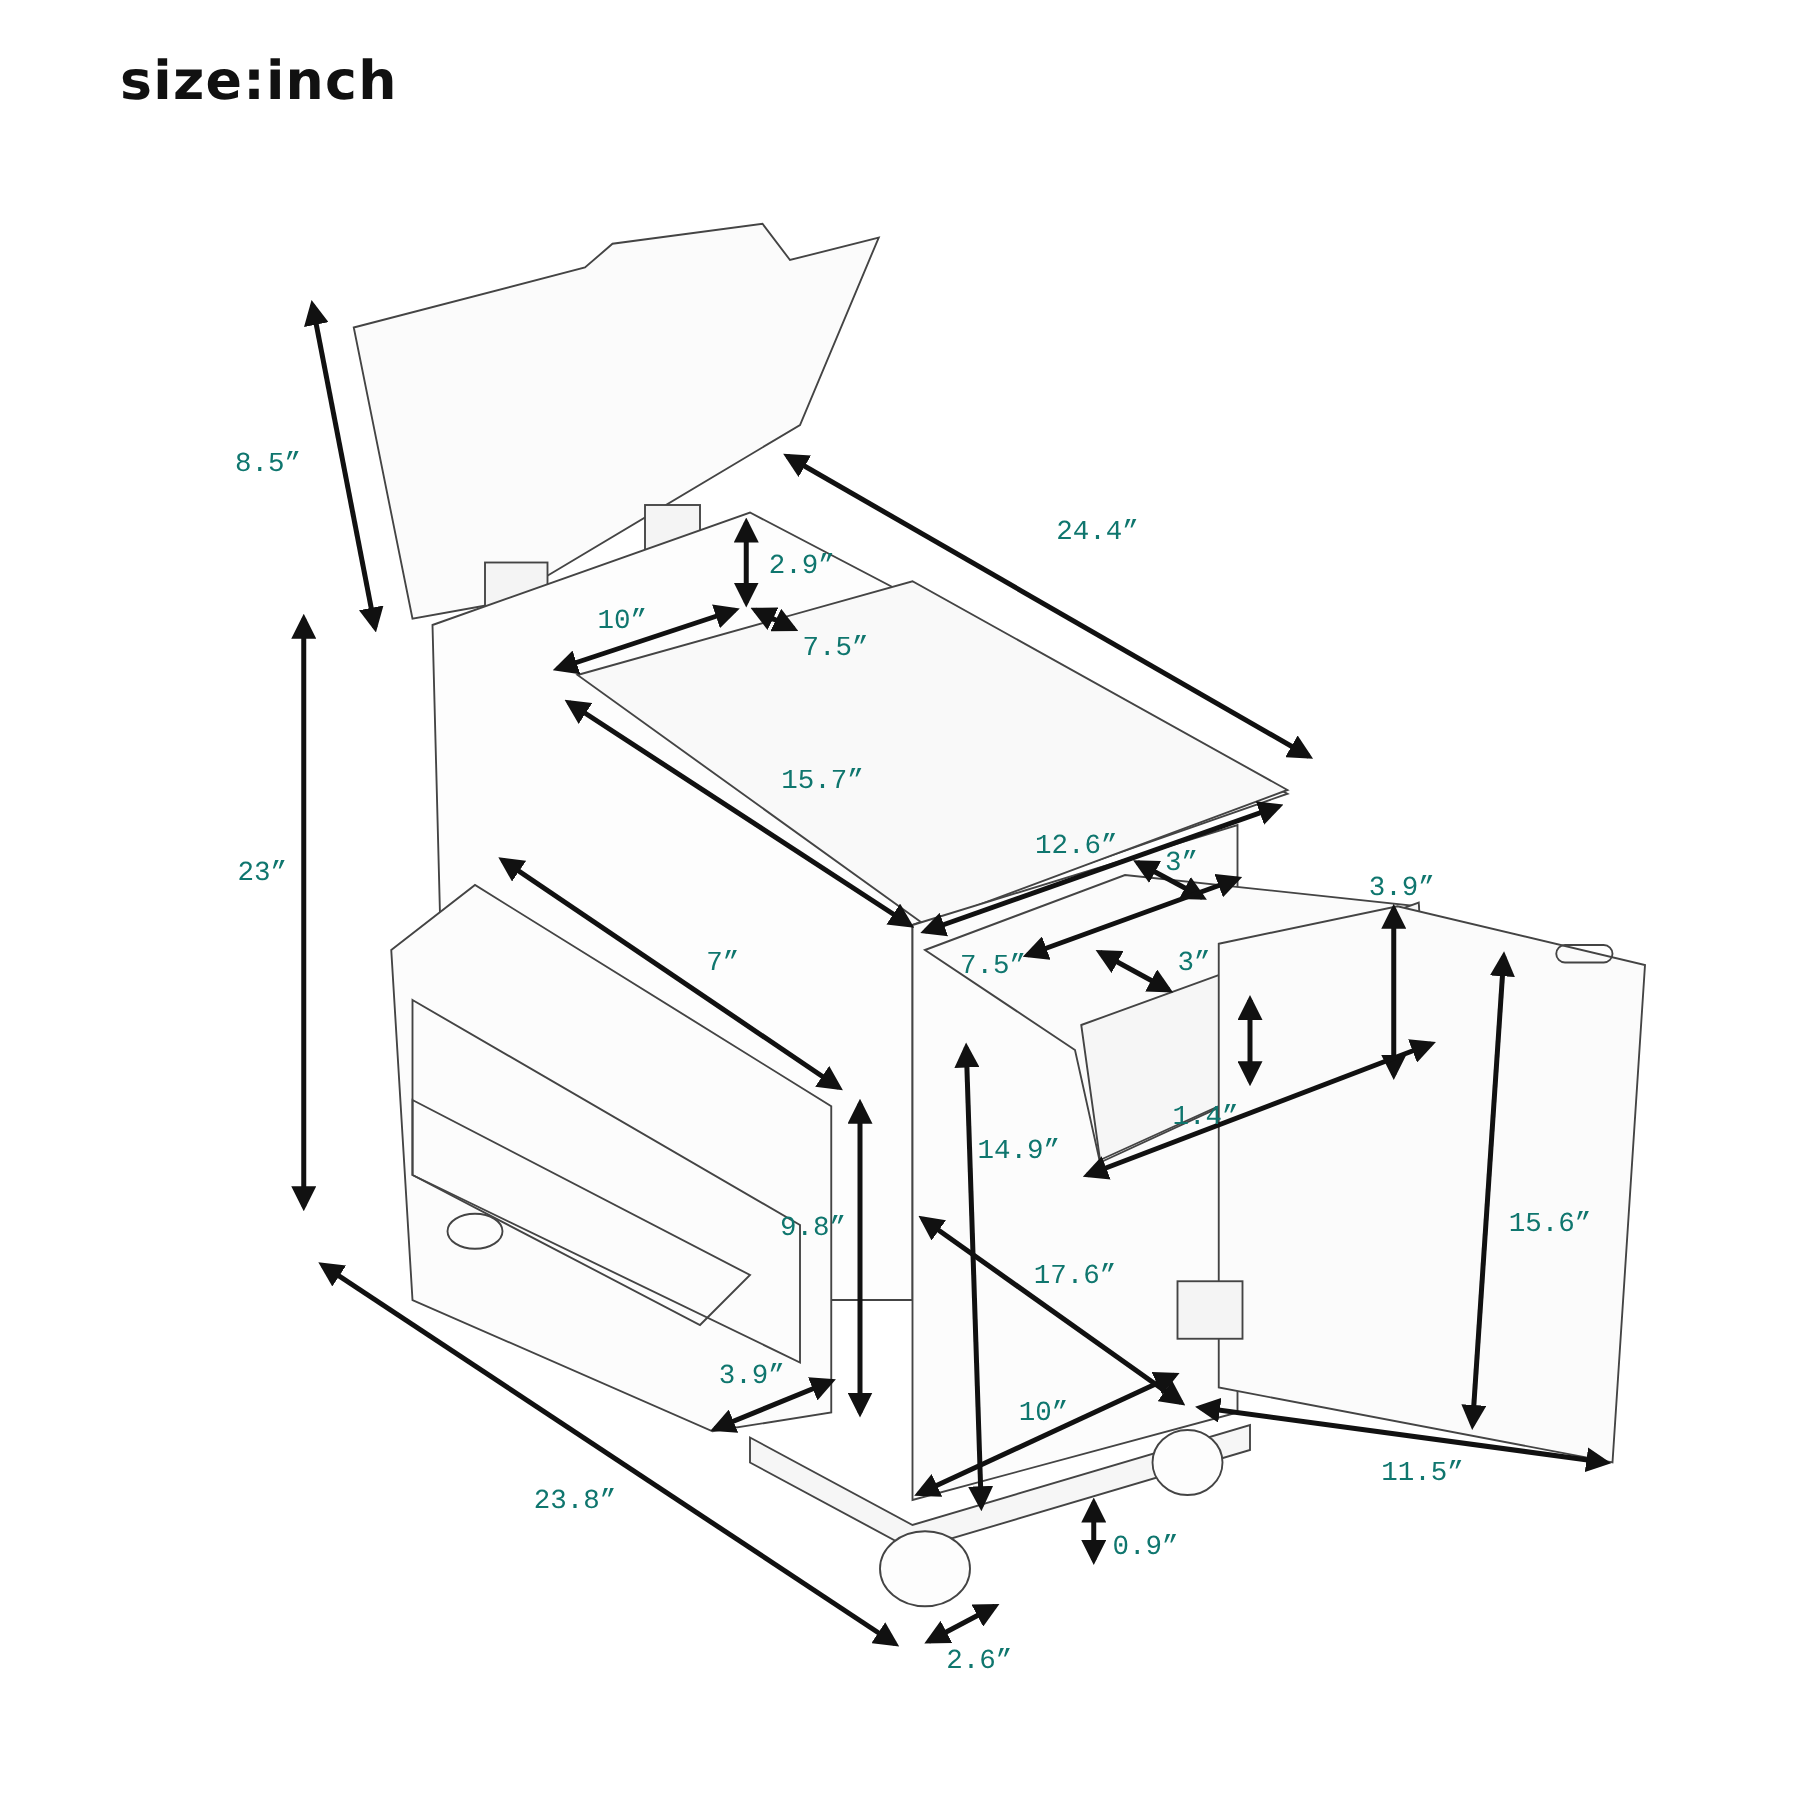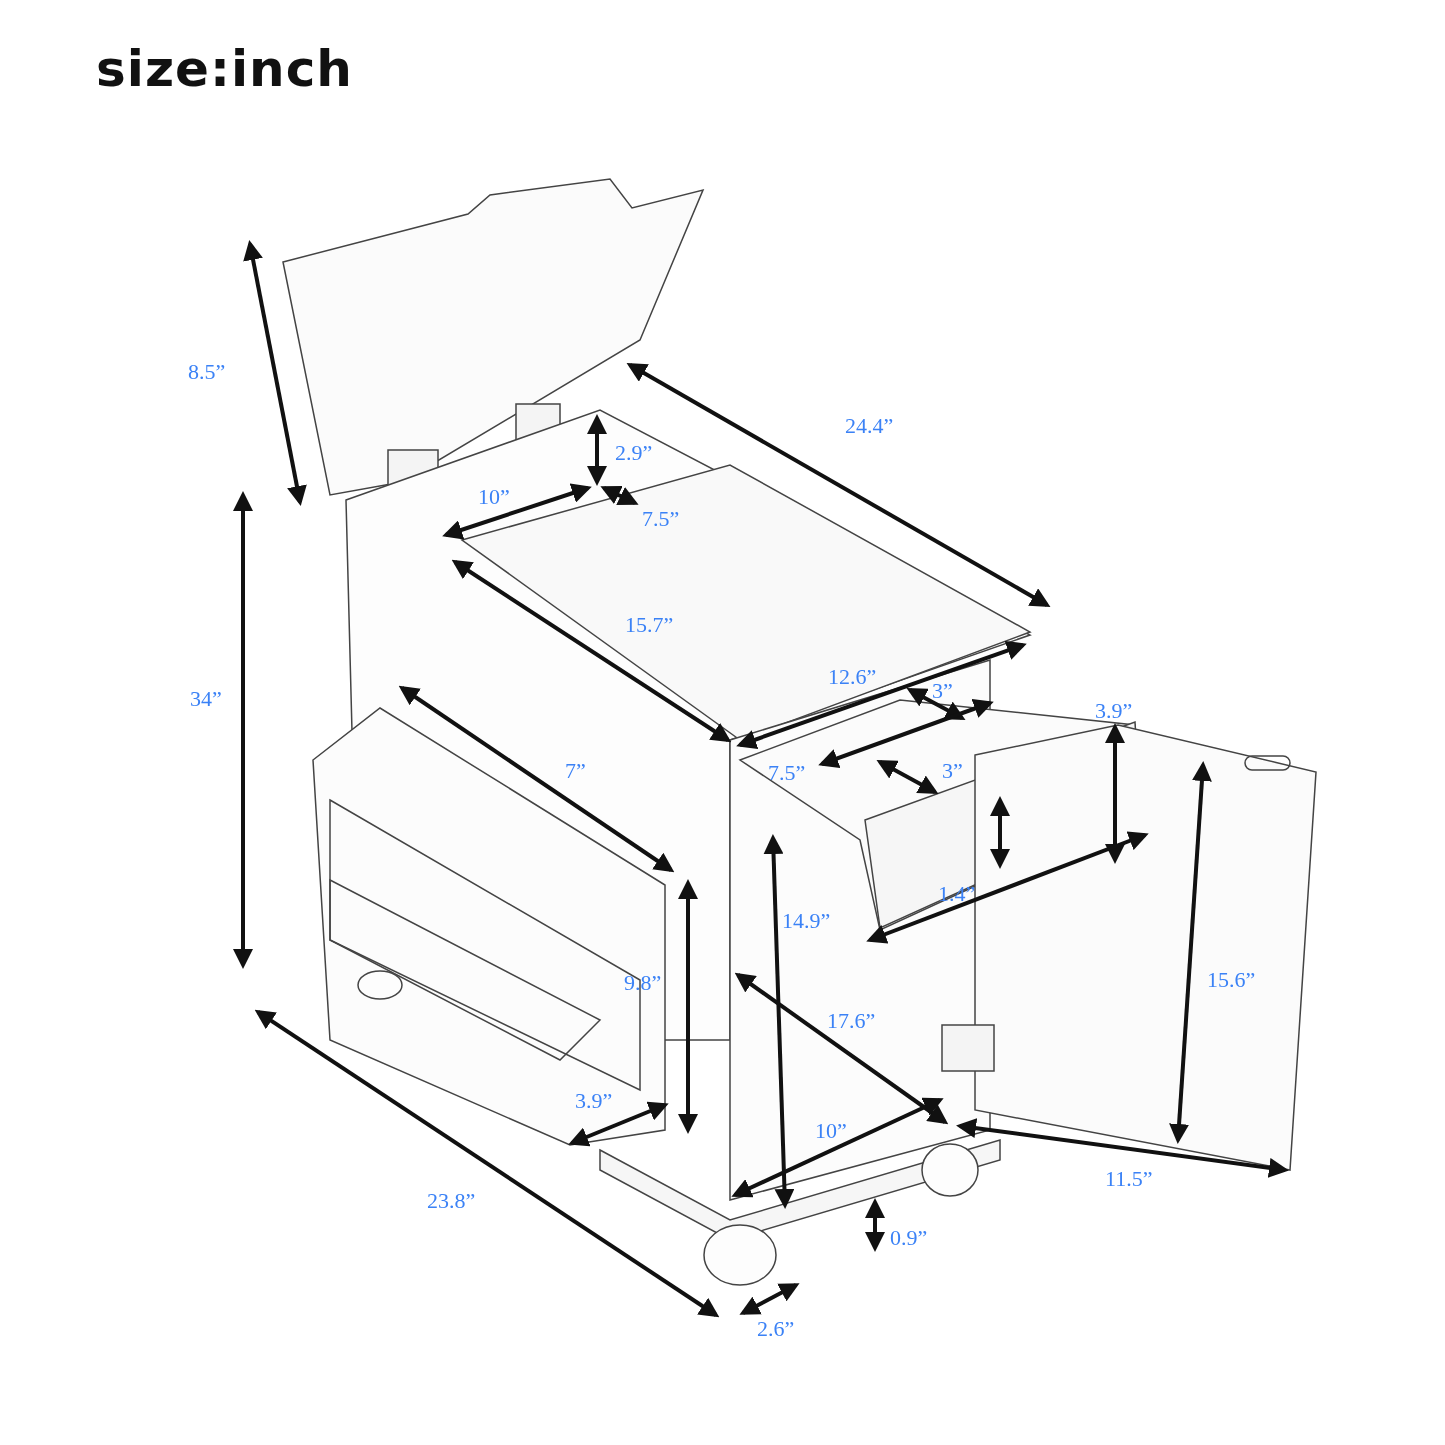--- a/index.html
+++ b/index.html
@@ -1,19 +1,19 @@
 <!DOCTYPE html>
 <html><head>
 <meta charset="utf-8">
 <style>
   html, body { margin: 0; padding: 0; background: #ffffff; }
   body { width: 1445px; height: 1445px; position: relative; overflow: hidden; font-family: "DejaVu Sans", sans-serif; }
-  .title { position: absolute; left: 96px; top: 40px; font-size: 50px; font-weight: bold; color: #111; letter-spacing: 1px; }
+  .title { position: absolute; left: 96px; top: 40px; font-size: 43px; font-weight: bold; color: #111; letter-spacing: 1px; }
   svg.drawing { position: absolute; left: 0; top: 0; }
-  .lbl { position: absolute; font-family: Liberation Serif, serif; font-size: 22px; color: #3b82f6; white-space: nowrap; }
+  .lbl { position: absolute; font-family: Liberation Mono, monospace; font-size: 22px; color: #0f766e; white-space: nowrap; }
 </style>
 </head>
 <body>
 
 <div class="title">size:inch</div>
 
 <svg class="drawing" width="1445" height="1445" viewBox="0 0 1445 1445">
   <defs>
     <marker id="ah" viewBox="0 0 10 10" refX="8" refY="5" markerWidth="5" markerHeight="5" orient="auto-start-reverse">
       <path d="M0,0 L10,5 L0,10 z" fill="#111"></path>
@@ -76,21 +76,21 @@
     <line x1="735" y1="1195" x2="940" y2="1100"></line>
     <line x1="1203" y1="765" x2="1178" y2="1140"></line>
     <line x1="960" y1="1126" x2="1285" y2="1170"></line>
     <line x1="258" y1="1012" x2="716" y2="1315"></line>
     <line x1="875" y1="1202" x2="875" y2="1248"></line>
     <line x1="743" y1="1313" x2="796" y2="1285"></line>
   </g>
 </svg>
 
 <div class="lbl" style="left:188px;top:359px;">8.5”</div>
-<div class="lbl" style="left:190px;top:686px;">34”</div>
+<div class="lbl" style="left:190px;top:686px;">23”</div>
 <div class="lbl" style="left:845px;top:413px;">24.4”</div>
 <div class="lbl" style="left:615px;top:440px;">2.9”</div>
 <div class="lbl" style="left:478px;top:484px;">10”</div>
 <div class="lbl" style="left:642px;top:506px;">7.5”</div>
 <div class="lbl" style="left:597px;top:612px;margin-left:28px;">15.7”</div>
 <div class="lbl" style="left:828px;top:664px;">12.6”</div>
 <div class="lbl" style="left:932px;top:678px;">3”</div>
 <div class="lbl" style="left:768px;top:760px;">7.5”</div>
 <div class="lbl" style="left:942px;top:758px;">3”</div>
 <div class="lbl" style="left:1095px;top:698px;">3.9”</div>

